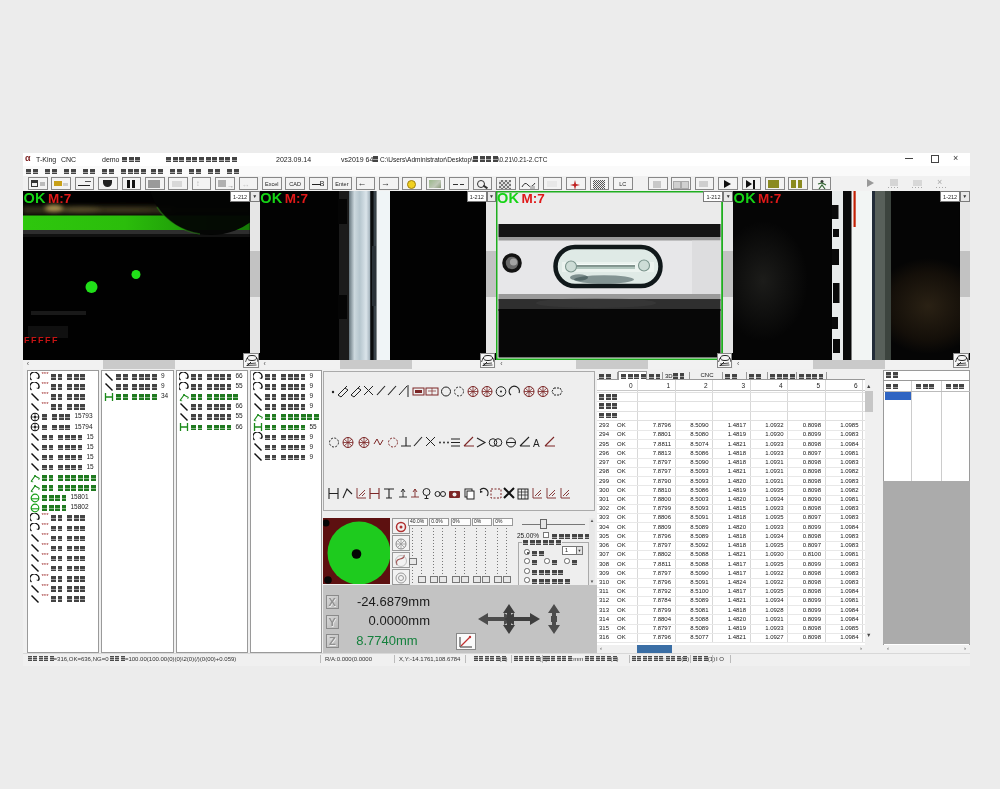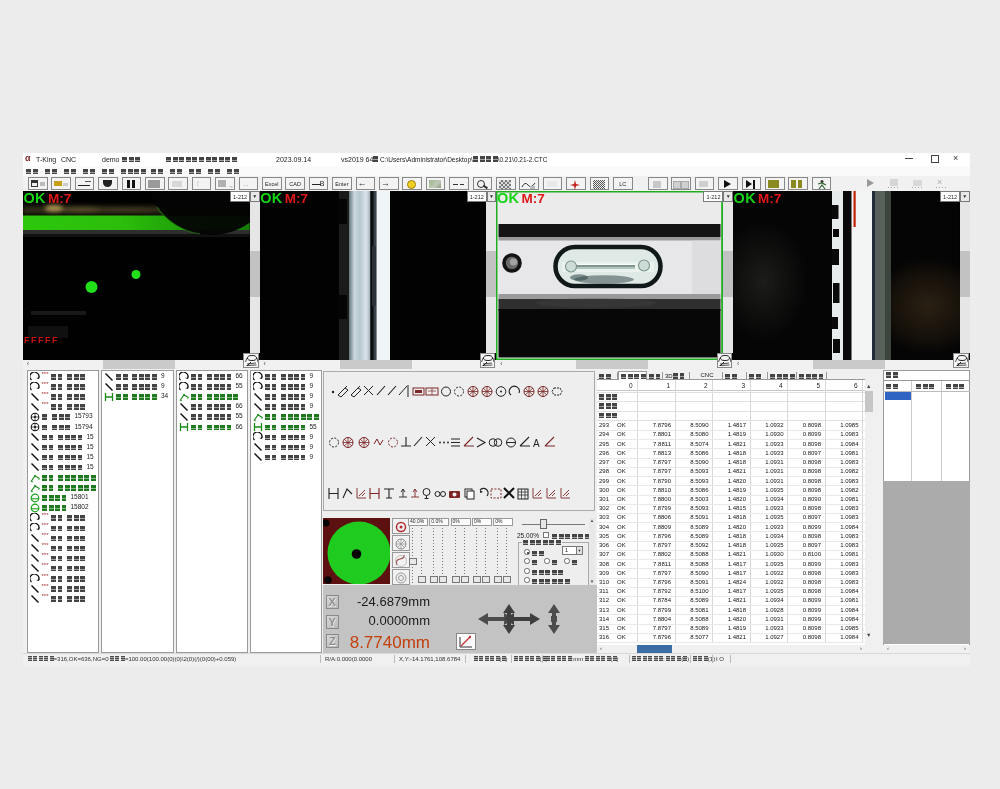--- a/index.html
+++ b/index.html
@@ -853,21 +853,21 @@
 <div style="position:absolute;left:532px;top:578px"><span class="zs " style="width:38.0px"></span></div>
 <div style="position:absolute;left:589px;top:518px;width:6px;height:67px;background:#e8e8e8"></div>
 <div style="position:absolute;left:589px;top:518px;width:6px;height:6px;font-size:4.5px;color:#555;text-align:center;line-height:6px">▲</div>
 <div style="position:absolute;left:589px;top:579px;width:6px;height:6px;font-size:4.5px;color:#555;text-align:center;line-height:6px">▼</div>
 <div style="position:absolute;left:323px;top:585px;width:273.5px;height:67.5px;background:#c3c3c3"></div>
 <div class="a" style="left:325.5px;top:595px;width:13.5px;height:14px;border:1px solid #8a8a8a;background:linear-gradient(135deg,#d8d8d8,#b8b8b8);box-sizing:border-box;text-align:center;font-size:11px;font-weight:bold;color:#909090;line-height:13px;text-shadow:0.5px 0.5px 0 #eee">X</div>
 <div class="a" style="left:325.5px;top:614.5px;width:13.5px;height:14px;border:1px solid #8a8a8a;background:linear-gradient(135deg,#d8d8d8,#b8b8b8);box-sizing:border-box;text-align:center;font-size:11px;font-weight:bold;color:#909090;line-height:13px;text-shadow:0.5px 0.5px 0 #eee">Y</div>
 <div class="a" style="left:325.5px;top:634px;width:13.5px;height:14px;border:1px solid #8a8a8a;background:linear-gradient(135deg,#d8d8d8,#b8b8b8);box-sizing:border-box;text-align:center;font-size:11px;font-weight:bold;color:#909090;line-height:13px;text-shadow:0.5px 0.5px 0 #eee">Z</div>
 <div style="position:absolute;left:344px;top:594.5px;width:86px;height:14px;font-size:13px;color:#1a1a1a;text-align:right">-24.6879mm</div>
 <div style="position:absolute;left:344px;top:614px;width:86px;height:14px;font-size:13px;color:#1a1a1a;text-align:right">0.0000mm</div>
-<div style="position:absolute;left:344px;top:633.5px;width:86px;height:14px;font-size:17px;color:#c2410c;text-align:right">8.7740mm</div>
+<div style="position:absolute;left:344px;top:633.5px;width:86px;height:14px;font-size:13px;color:#15803d;text-align:center">8.7740mm</div>
 <svg class="a" style="left:478px;top:604px" width="84" height="30">
 <g fill="#4c4c4c">
       <path d="M0 15 l10 -6 v4 h16 v-4 l10 6 l-10 6 v-4 h-16 v4 z"></path>
 <path d="M26 15 l10 -6 v4 h16 v-4 l10 6 l-10 6 v-4 h-16 v4 z" fill="#3e3e3e"></path>
 <path d="M31 0 l6 9 h-4 v5 h-4 v-5 h-4 z M31 30 l6 -9 h-4 v-5 h-4 v5 h-4 z" fill="#3e3e3e"></path>
 <path d="M76 0 l6 9 h-4 v4 h-4 v-4 h-4 z M76 30 l6 -9 h-4 v-4 h-4 v4 h-4 z"></path>
 <rect x="73" y="12" width="6" height="6" fill="#4c4c4c"></rect>
     </g>
   </svg>
 <div class="a" style="left:455.5px;top:632.5px;width:20px;height:17px;background:#fafafa;border:1px solid #888;box-sizing:border-box">

